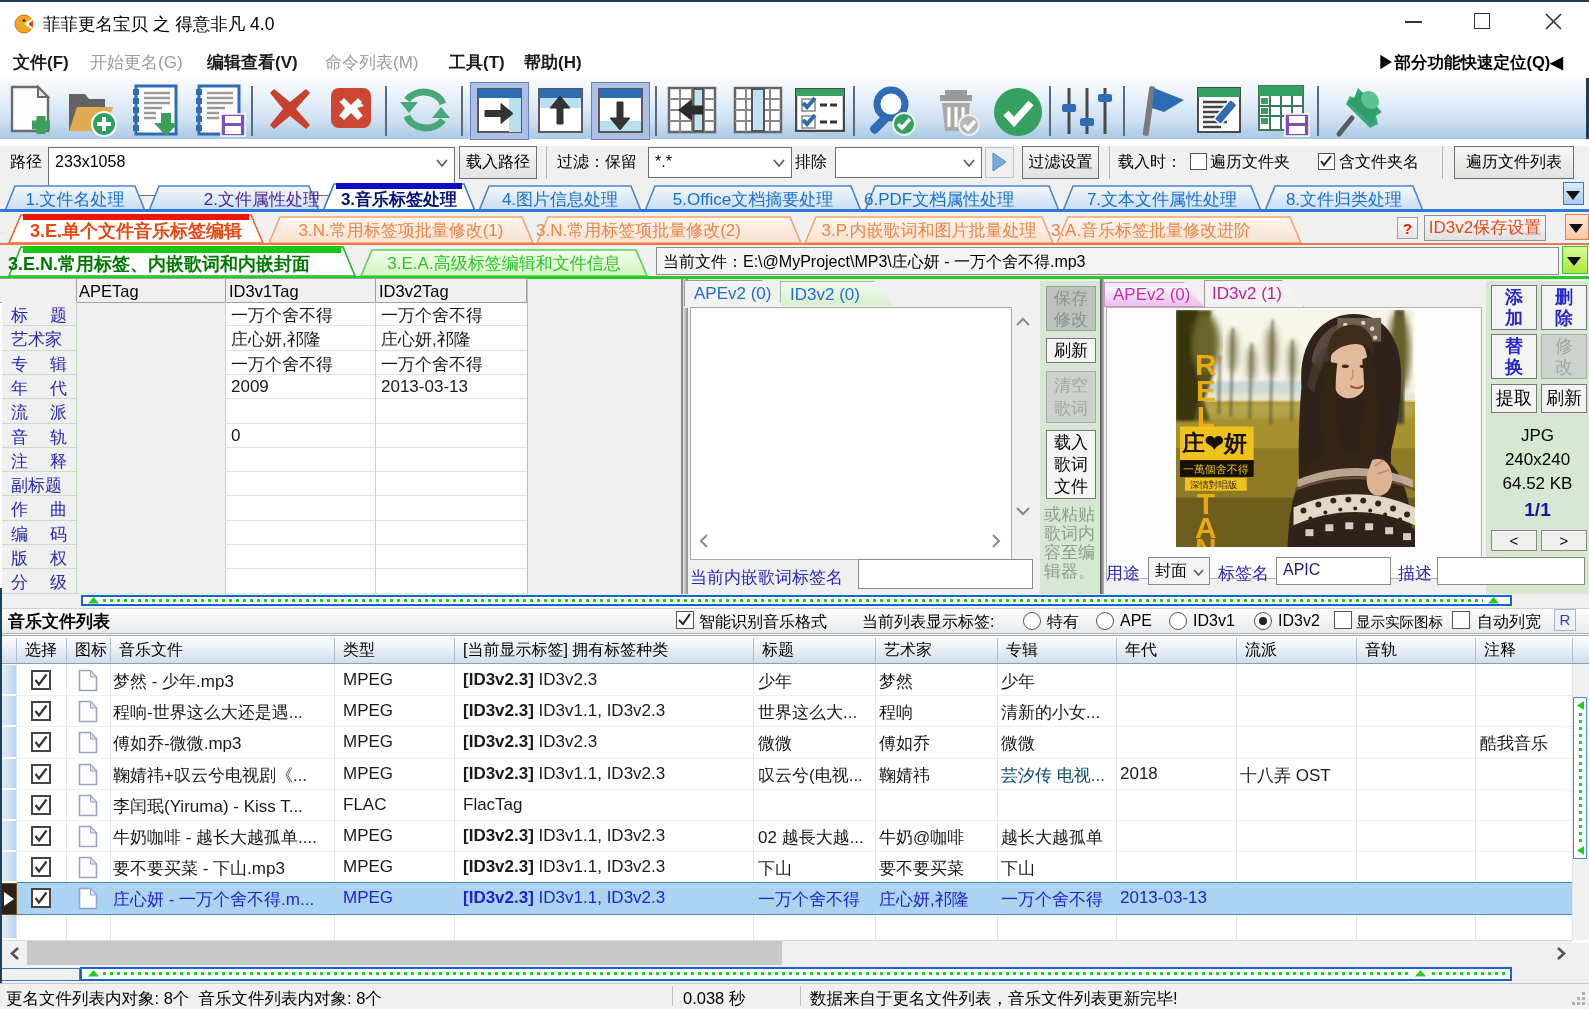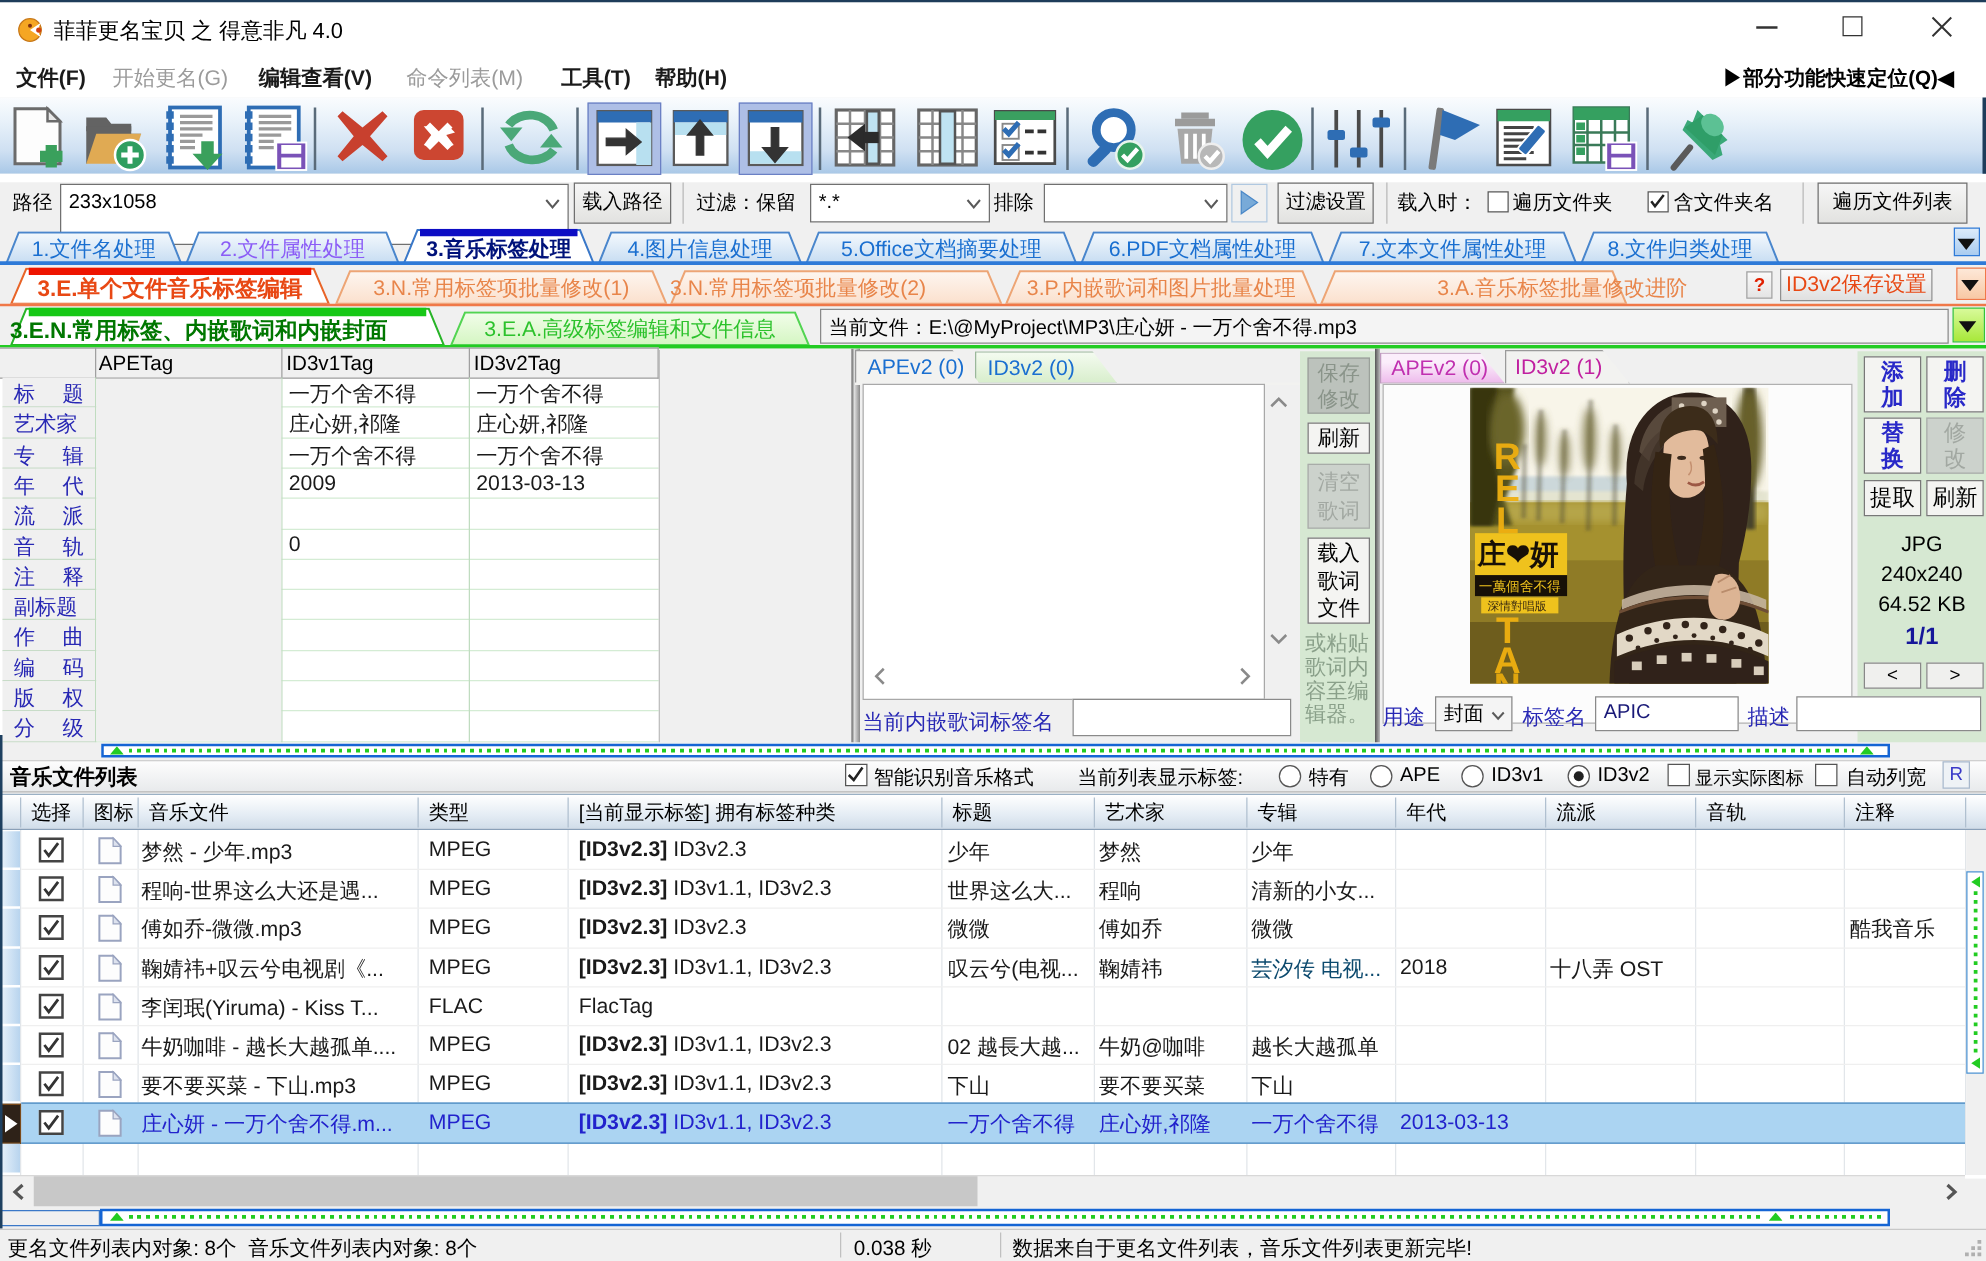--- a/index.html
+++ b/index.html
@@ -325,21 +325,21 @@
 <div class="a" style="left:4px;top:188px;width:142px;text-align:center;font-size:17px;color:#1a6fd0">1.文件名处理</div>
 <svg class="a" style="left:148px;top:185px" width="172" height="26">
 <defs>
       <linearGradient id="g148_185" x1="0" y1="0" x2="0" y2="1">
         <stop offset="0" stop-color="#f4f9fd"></stop>
         <stop offset="1" stop-color="#c6dcf2"></stop>
       </linearGradient>
     </defs>
 <path d="M11 1 L161 1 L171 26 L1 26 Z" fill="url(#g148_185)" stroke="#4a86cc" stroke-width="1.6"></path>
 </svg>
-<div class="a" style="left:148px;top:188px;width:172px;text-align:center;font-size:17px;color:#8b5cf6">2.文件属性处理</div>
+<div class="a" style="left:148px;top:188px;width:172px;text-align:right;font-size:17px;color:#4c1d95">2.文件属性处理</div>
 <svg class="a" style="left:322px;top:183px" width="154" height="28">
 <defs>
       <linearGradient id="g322_183" x1="0" y1="0" x2="0" y2="1">
         <stop offset="0" stop-color="#ffffff"></stop>
         <stop offset="1" stop-color="#ffffff"></stop>
       </linearGradient>
     </defs>
 <path d="M12 1 L142 1 L153 28 L1 28 Z" fill="url(#g322_183)" stroke="#3a78c8" stroke-width="1.6"></path>
 <path d="M14 3.0 L140 3.0" stroke="#0d0dc4" stroke-width="6"></path>
   </svg>
@@ -366,21 +366,21 @@
 <div class="a" style="left:644px;top:188px;width:218px;text-align:center;font-size:17px;color:#1a6fd0">5.Office文档摘要处理</div>
 <svg class="a" style="left:864px;top:185px" width="196" height="26">
 <defs>
       <linearGradient id="g864_185" x1="0" y1="0" x2="0" y2="1">
         <stop offset="0" stop-color="#f4f9fd"></stop>
         <stop offset="1" stop-color="#c6dcf2"></stop>
       </linearGradient>
     </defs>
 <path d="M11 1 L185 1 L195 26 L1 26 Z" fill="url(#g864_185)" stroke="#4a86cc" stroke-width="1.6"></path>
 </svg>
-<div class="a" style="left:864px;top:188px;width:196px;text-align:center;font-size:17px;color:#1a6fd0">6.PDF文档属性处理</div>
+<div class="a" style="left:864px;top:188px;width:196px;font-size:17px;color:#1a6fd0">6.PDF文档属性处理</div>
 <svg class="a" style="left:1062px;top:185px" width="200" height="26">
 <defs>
       <linearGradient id="g1062_185" x1="0" y1="0" x2="0" y2="1">
         <stop offset="0" stop-color="#f4f9fd"></stop>
         <stop offset="1" stop-color="#c6dcf2"></stop>
       </linearGradient>
     </defs>
 <path d="M11 1 L189 1 L199 26 L1 26 Z" fill="url(#g1062_185)" stroke="#4a86cc" stroke-width="1.6"></path>
 </svg>
 <div class="a" style="left:1062px;top:188px;width:200px;text-align:center;font-size:17px;color:#1a6fd0">7.文本文件属性处理</div>
@@ -443,21 +443,21 @@
 <div class="a" style="left:804px;top:219px;width:250px;text-align:center;font-size:17px;color:#e8854a">3.P.内嵌歌词和图片批量处理</div>
 <svg class="a" style="left:1056px;top:216px" width="246" height="27">
 <defs>
       <linearGradient id="g1056_216" x1="0" y1="0" x2="0" y2="1">
         <stop offset="0" stop-color="#fdf6f0"></stop>
         <stop offset="1" stop-color="#fbe0cd"></stop>
       </linearGradient>
     </defs>
 <path d="M12 1 L234 1 L245 27 L1 27 Z" fill="url(#g1056_216)" stroke="#eda575" stroke-width="1.6"></path>
 </svg>
-<div class="a" style="left:1104px;top:219px;width:246px;text-align:right;font-size:17px;color:#e8854a">3.A.音乐标签批量修改进阶</div>
+<div class="a" style="left:1028px;top:219px;width:246px;text-align:center;font-size:17px;color:#e8854a">3.A.音乐标签批量修改进阶</div>
 <div class="a" style="left:0;top:242.5px;width:1589px;height:2px;background:#f07848"></div>
 <div class="a" style="left:1397px;top:217px;width:21px;height:22px;background:linear-gradient(#fafafa,#e4e4e4);border:1px solid #a0a0a0;text-align:center;font-size:15px;font-weight:bold;color:#e02000;line-height:21px">?</div>
 <div class="a" style="left:1424px;top:215px;width:122px;height:26px;background:linear-gradient(#fafafa,#e0e0e0);border:1px solid #909090;text-align:center;font-size:17px;color:#e84814;line-height:24px">ID3v2保存设置</div>
 <div class="a" style="left:1565px;top:214px;width:24px;height:26px;background:linear-gradient(#fde8d8,#f8c8a4);border:1.5px solid #f07848">
  <svg width="16" height="12" style="margin:7px 0 0 2px">
       <path d="M1 2 L15 2 L8 11 Z" fill="#111"></path>
     </svg>
 </div>
 <svg class="a" style="left:8px;top:246px" width="348" height="30">
 <defs>

